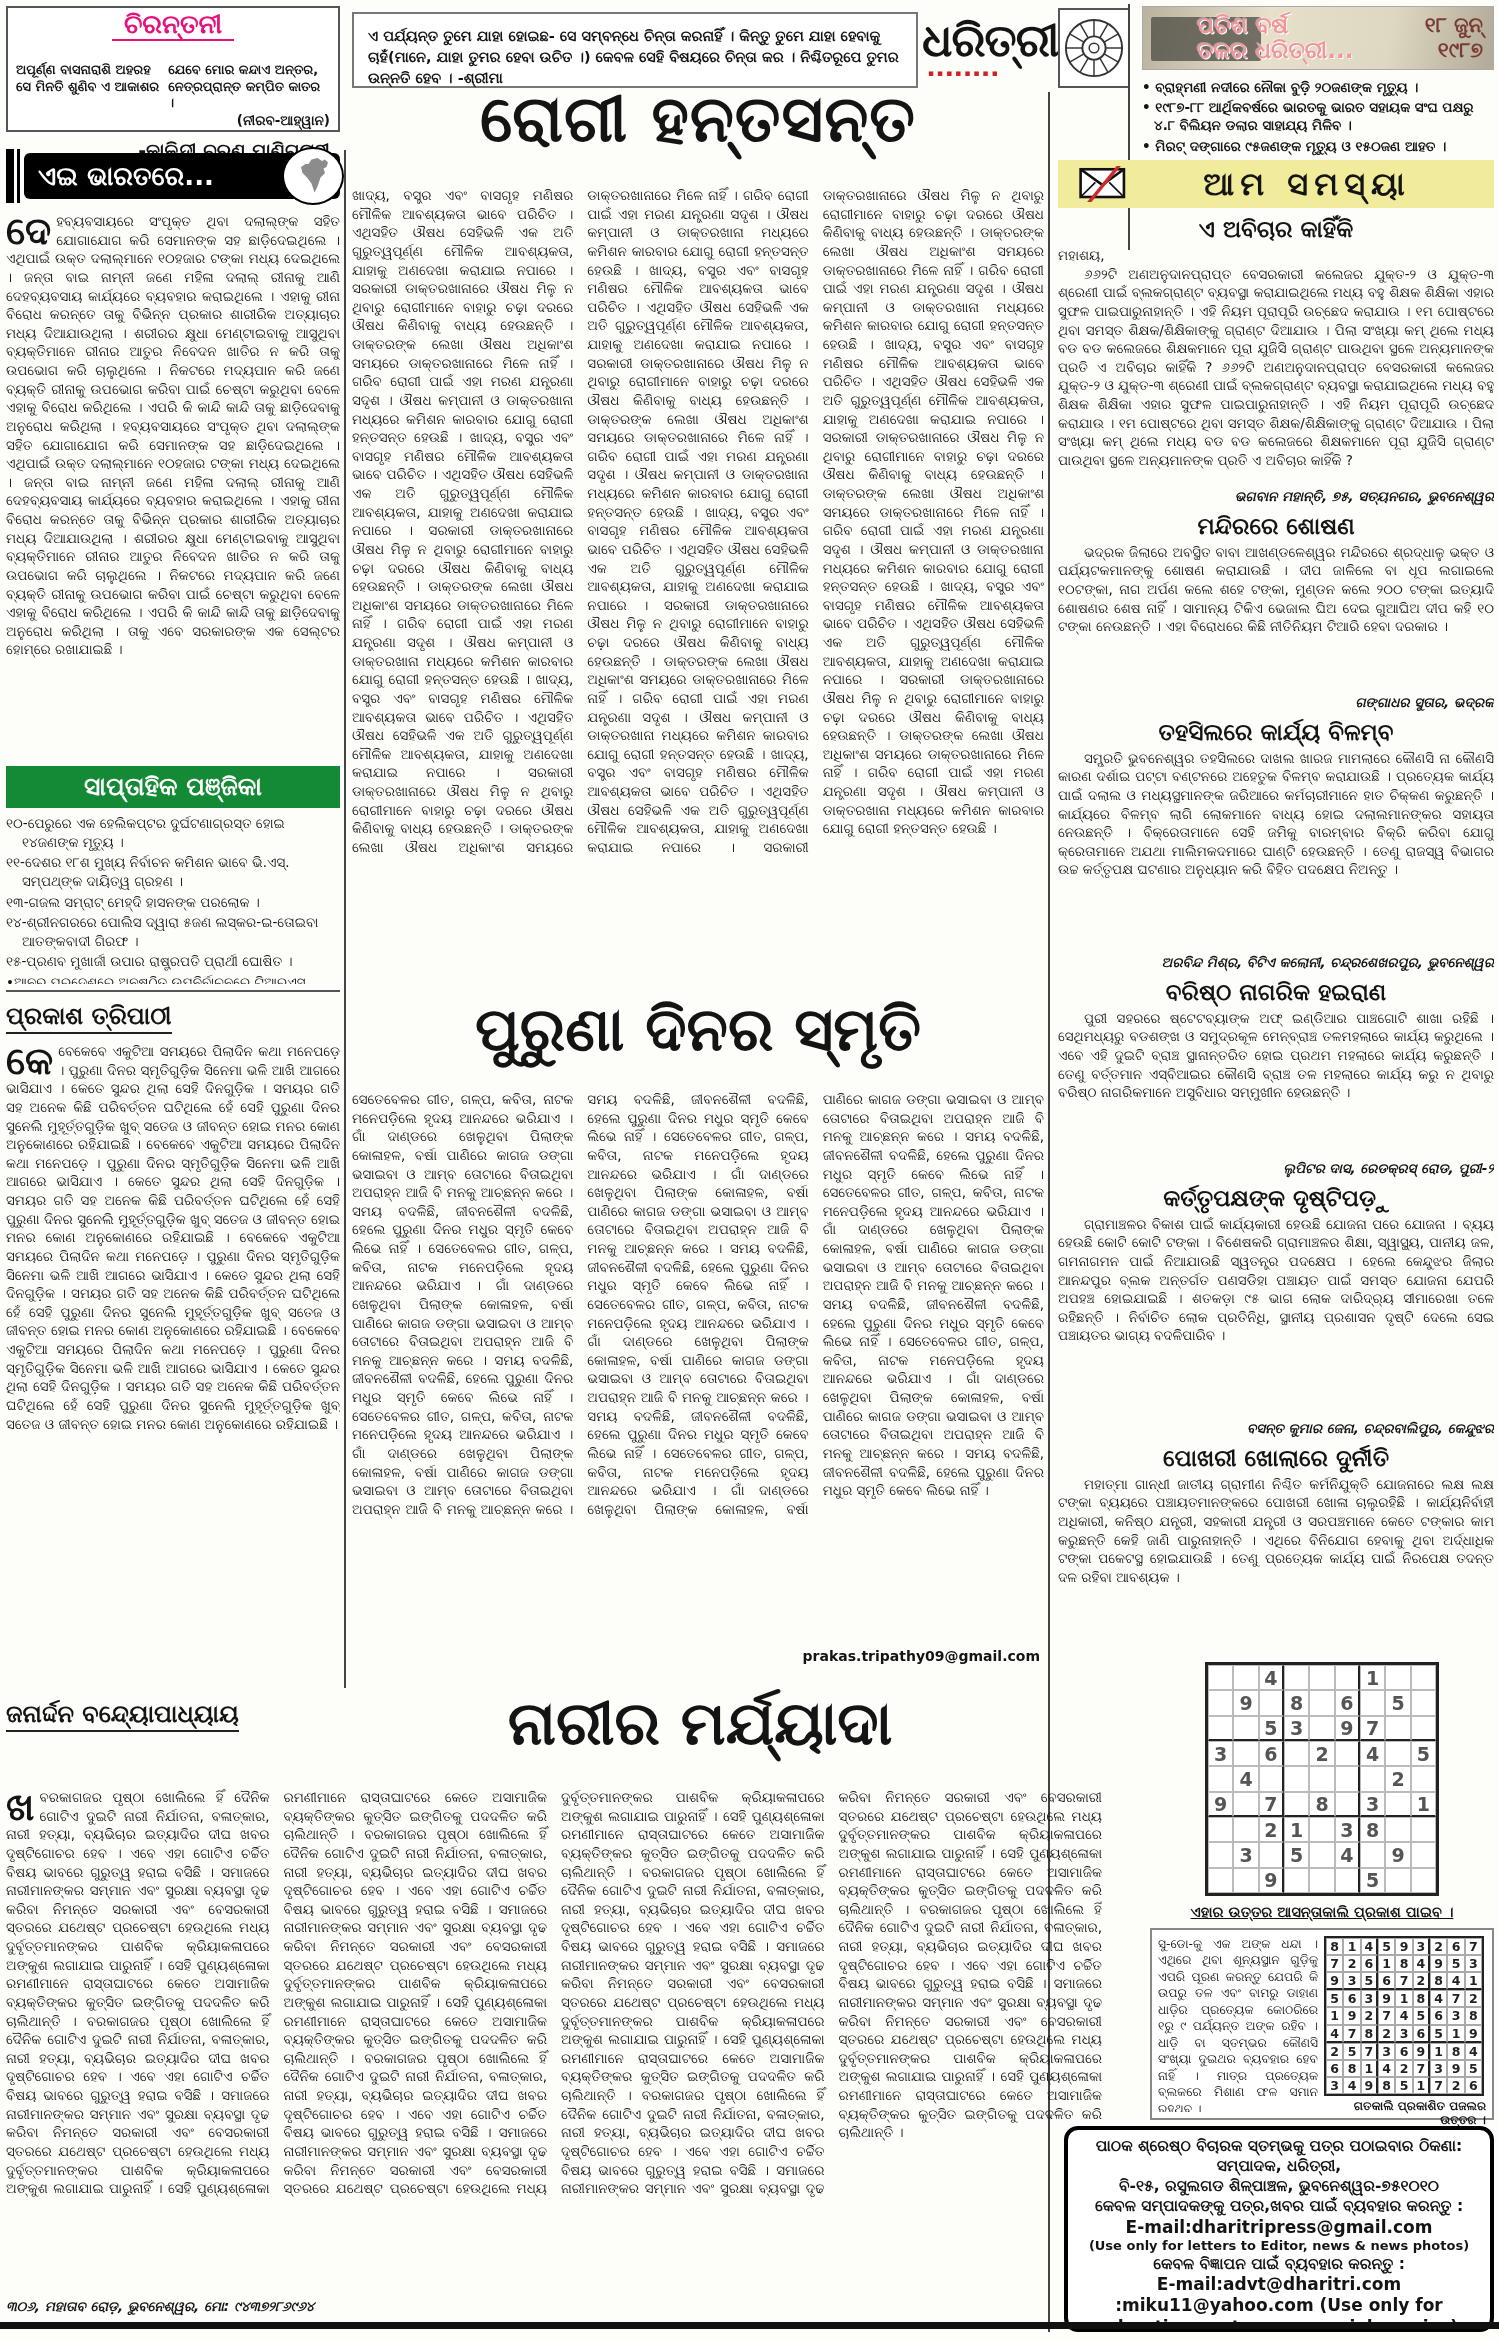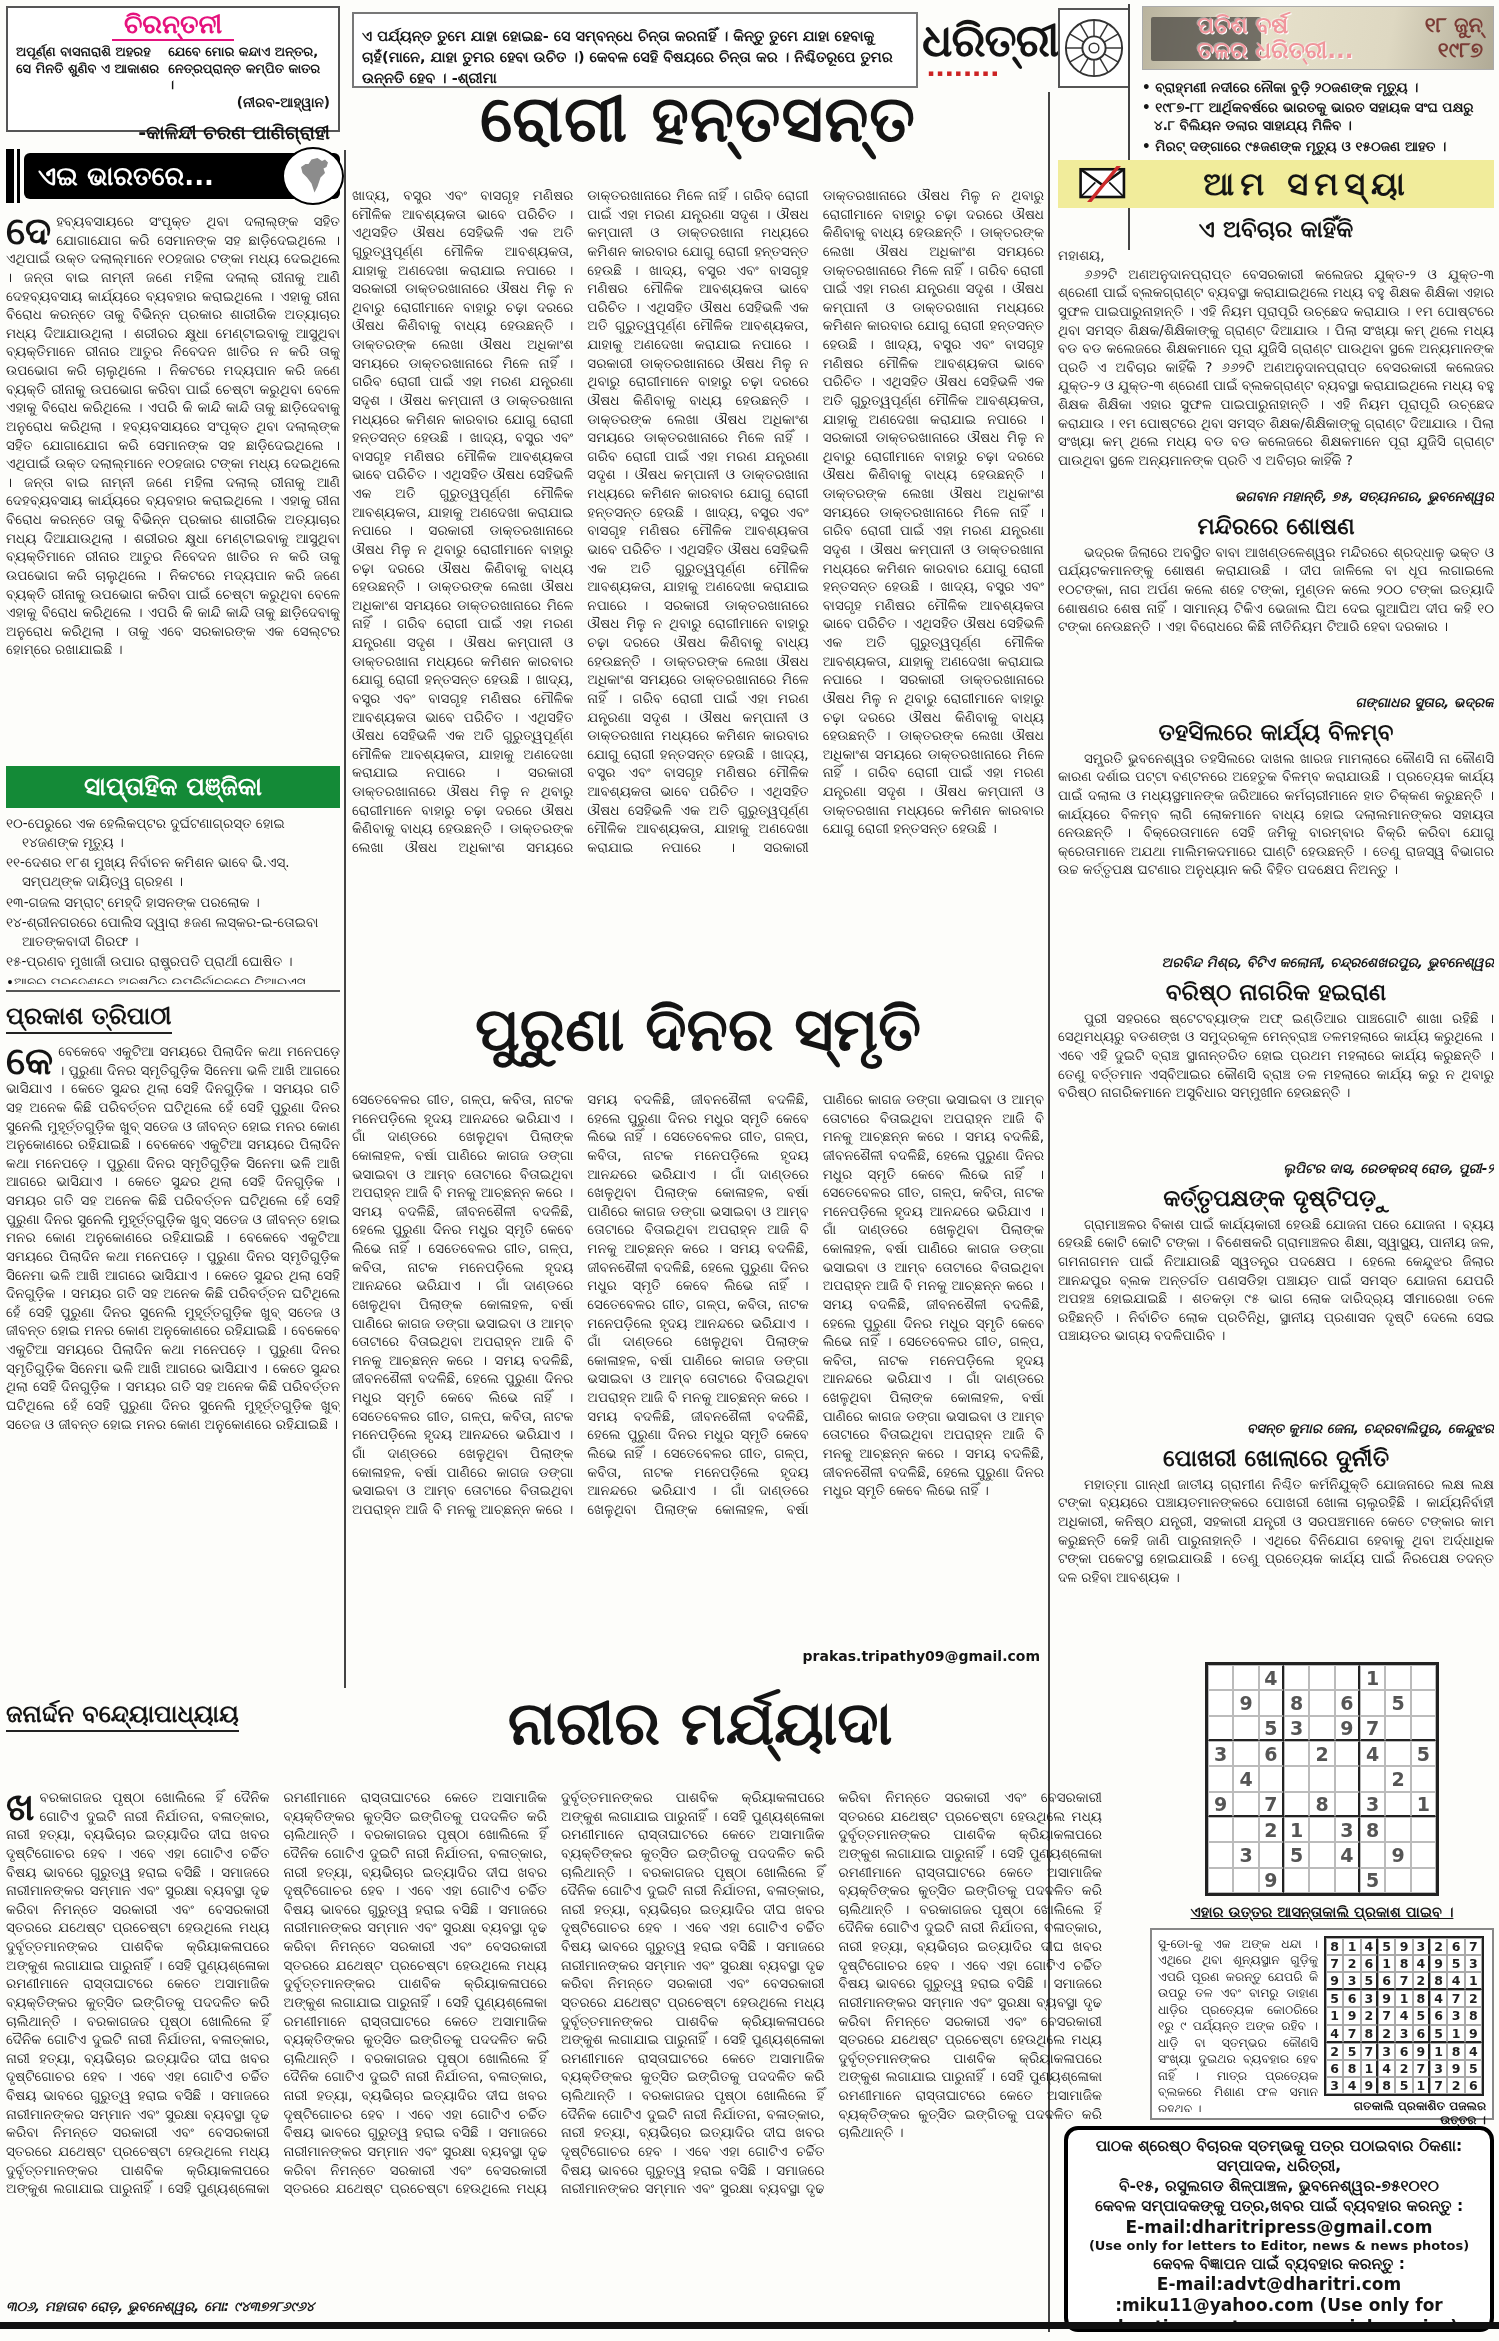--- a/index.html
+++ b/index.html
@@ -8,26 +8,26 @@
   .abs{position:absolute;}
   .just{text-align:justify;}
   .body-txt{font-size:13.5px;line-height:1.38;overflow:hidden;}
   .vdiv{position:absolute;width:2px;background:#444;}
 
   
   .chirantani{left:6px;top:6px;width:334px;height:126px;border:2px solid #555;
               padding:3px 8px;box-sizing:border-box;text-align:center;background:#fff;}
   .chir-title{color:#e5127d;font-size:26px;font-weight:800;display:inline-block;
               border-bottom:2px solid #e5127d;padding:0 12px 1px;line-height:1.05;}
-  .chir-quote{display:flex;gap:8px;margin-top:3px;font-size:13px;font-weight:600;text-align:left;line-height:1.25;}
+  .chir-quote{display:flex;gap:8px;margin-top:21px;font-size:13px;font-weight:600;text-align:left;line-height:1.25;}
   .chir-src{text-align:right;font-size:13.5px;font-weight:600;margin-top:1px;}
   .chir-author{text-align:right;font-size:19px;font-weight:800;margin-top:10px;}
 
   .center-quote{left:352px;top:12px;width:566px;height:76px;border:2px solid #777;background:#fff;
-                box-sizing:border-box;padding:12px 8px 0;font-size:14.5px;font-weight:600;line-height:1.45;}
+                box-sizing:border-box;padding:12px 14px 0;font-size:14.5px;font-weight:600;line-height:1.45;}
   .cq-author{font-weight:800;}
 
   .logo-text{left:922px;top:18px;width:138px;font-size:45px;font-weight:800;letter-spacing:-1px;line-height:1;}
   .logo-dashes{left:928px;top:68px;width:120px;color:#c22;font-size:9px;letter-spacing:3px;font-weight:700;}
   .wheel-box{left:1058px;top:8px;width:72px;height:80px;border:2px solid #555;background:#fff;
              display:flex;align-items:center;justify-content:center;box-sizing:border-box;}
 
   .anniv{left:1142px;top:6px;width:352px;height:64px;box-sizing:border-box;border:1px solid #aaa;
          background:linear-gradient(100deg,#b9b39e 0%,#e6e0ca 35%,#ded8c2 70%,#b0aa96 100%);
          display:flex;align-items:center;padding:15px 10px;}

